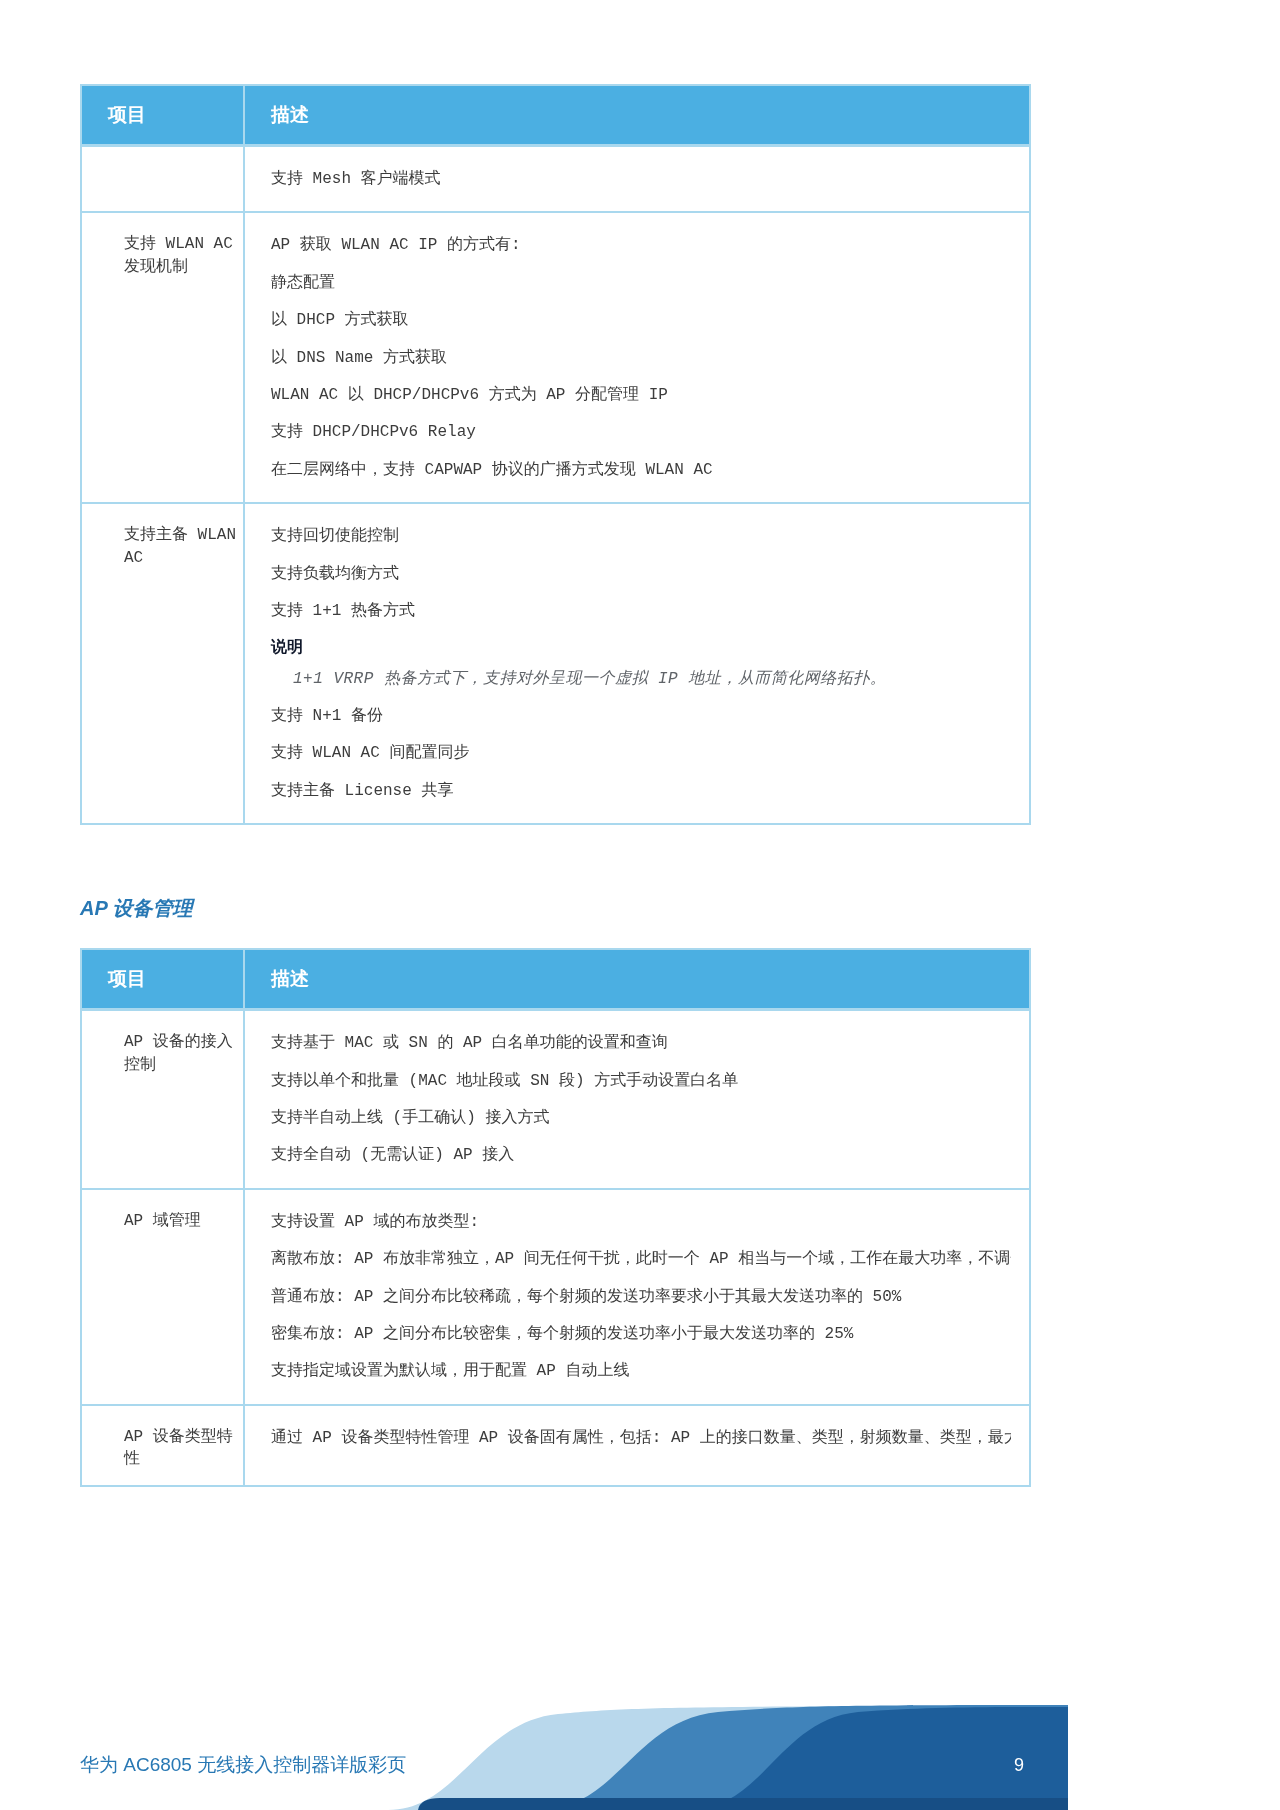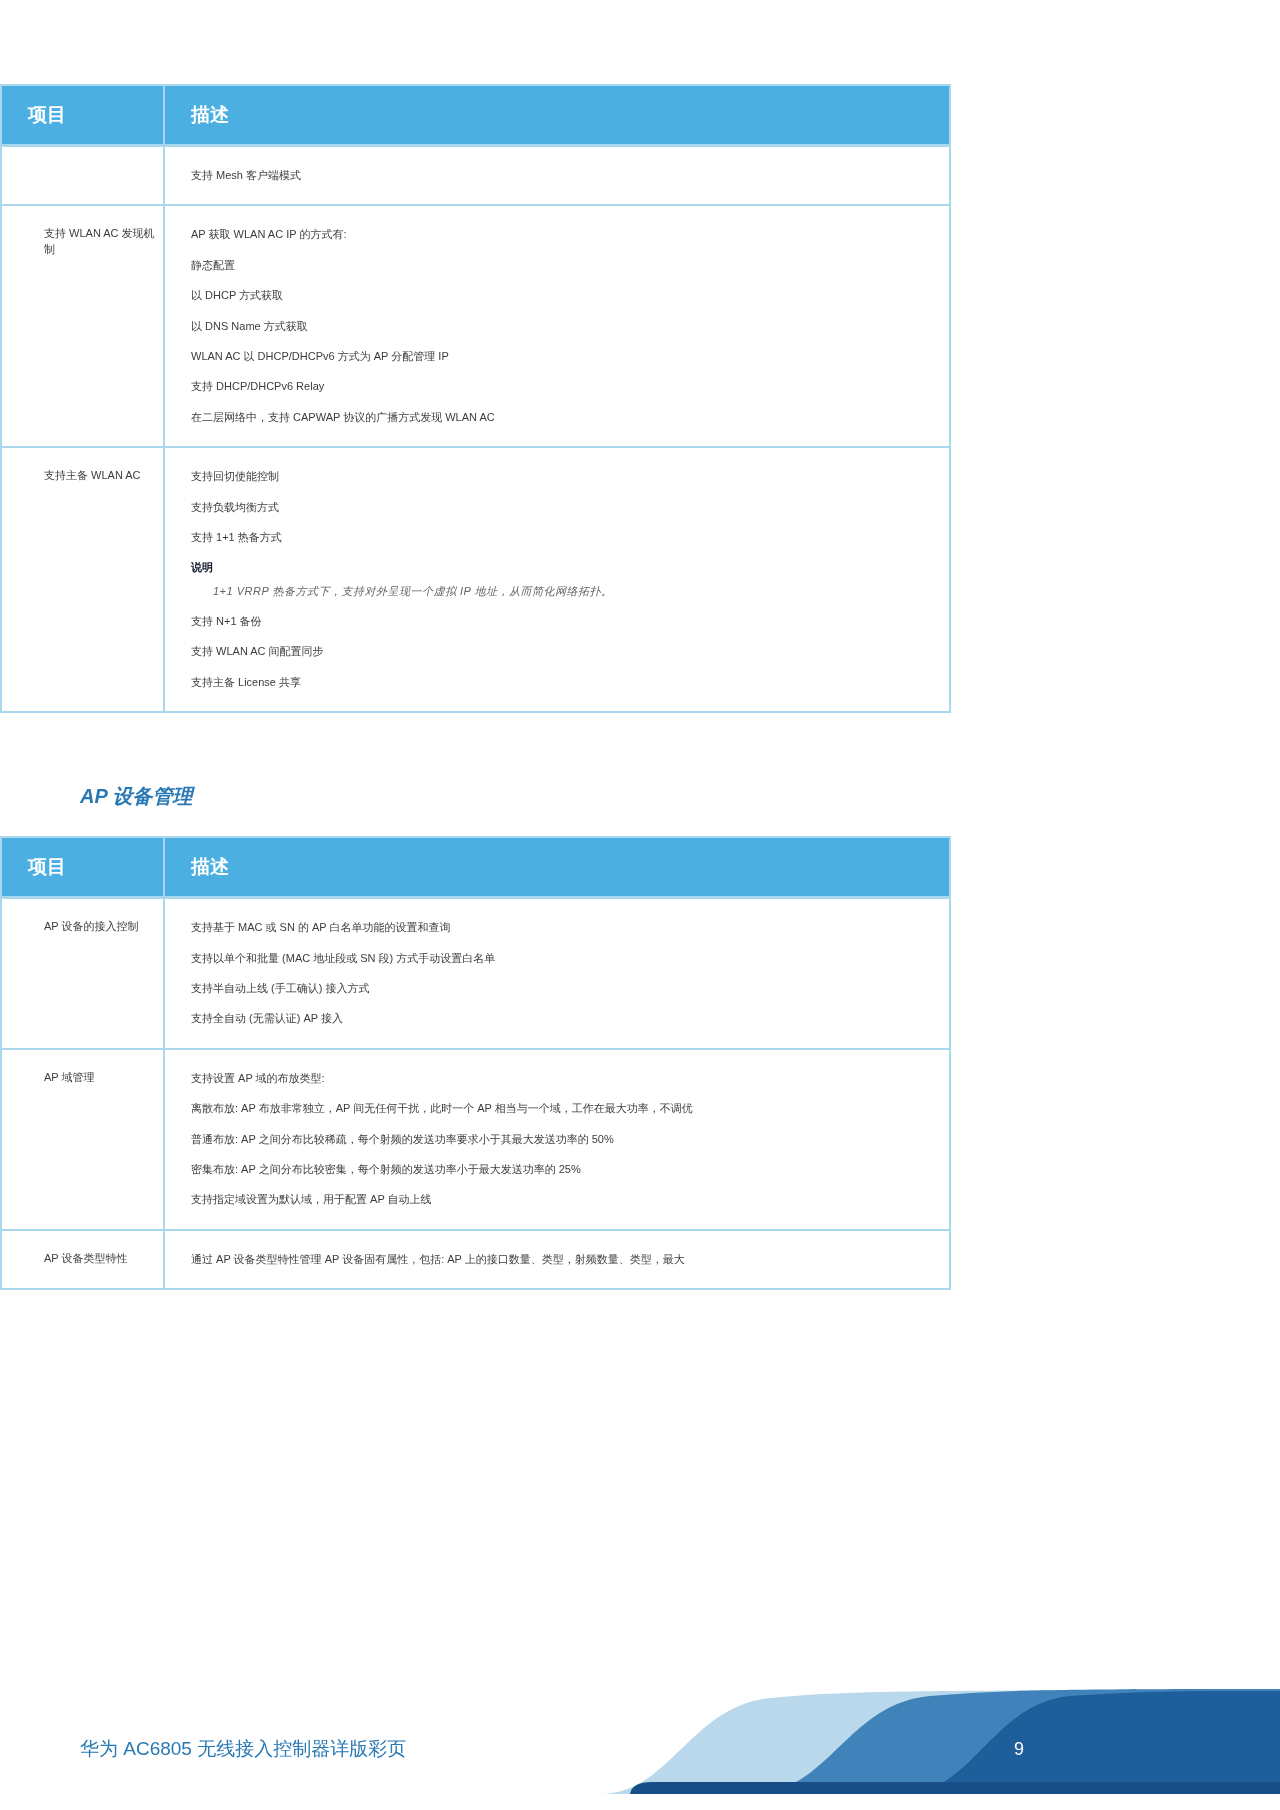--- a/index.html
+++ b/index.html
@@ -14,52 +14,52 @@
     --wave-strip:#174e85;
   }
   *{box-sizing:border-box;}
   html,body{margin:0;padding:0;}
   body{
     width:1280px;height:1810px;background:#ffffff;
     font-family:"Liberation Sans","DejaVu Sans",sans-serif;
     color:var(--text);position:relative;overflow:hidden;
   }
   .page{position:relative;width:1280px;height:1810px;}
-  .table-wrap{width:951px;}
+  .table-wrap{margin-left:80px;width:951px;}
   .table-wrap.first{padding-top:84px;}
   table.spec{
     border-collapse:collapse;width:951px;table-layout:fixed;
     border:2px solid var(--table-border);
   }
   table.spec th{
     background:var(--header-bg);color:#ffffff;
     font-size:19px;font-weight:bold;text-align:left;
     padding:16px 14px 16px 26px;
     border:2px solid var(--table-border);
     border-bottom:3px solid var(--table-border);
   }
   table.spec th.col-item{width:163px;}
   table.spec td{
     border:2px solid var(--table-border);
-    vertical-align:top;font-size:11px;line-height:1.4;color:var(--text);
+    vertical-align:top;font-size:16px;line-height:1.4;color:var(--text);font-family:Liberation Mono, monospace;
   }
   td.item-cell{padding:20px 6px 14px 42px;line-height:1.9;}
   td.desc-cell{padding:6px 18px 6px 26px;}
   td.desc-cell p{margin:15px 0;}
   td.desc-cell p.note-title{font-weight:bold;color:#0f172a;margin-bottom:8px;}
   td.desc-cell p.note{
     color:var(--note);font-style:italic;padding-left:22px;margin-top:8px;
     letter-spacing:0.5px;
   }
   td.desc-cell p.nowrap{white-space:nowrap;overflow:hidden;}
   .section-title{
     margin:70px 0 26px 80px;
     color:var(--accent);font-size:20px;font-weight:bold;font-style:italic;
   }
-  .footer{position:absolute;left:0;bottom:16px;width:1280px;height:120px;}
+  .footer{position:absolute;left:0;bottom:0;width:1068px;height:120px;}
   .footer svg{position:absolute;right:0;bottom:0;display:block;}
   .wave-light{fill:var(--wave-light);}
   .wave-mid{fill:var(--wave-mid);}
   .wave-dark{fill:var(--wave-dark);}
   .wave-strip{fill:var(--wave-strip);}
   .footer-title{
     position:absolute;left:80px;bottom:32px;
     color:var(--accent);font-size:19px;
   }
   .page-number{

